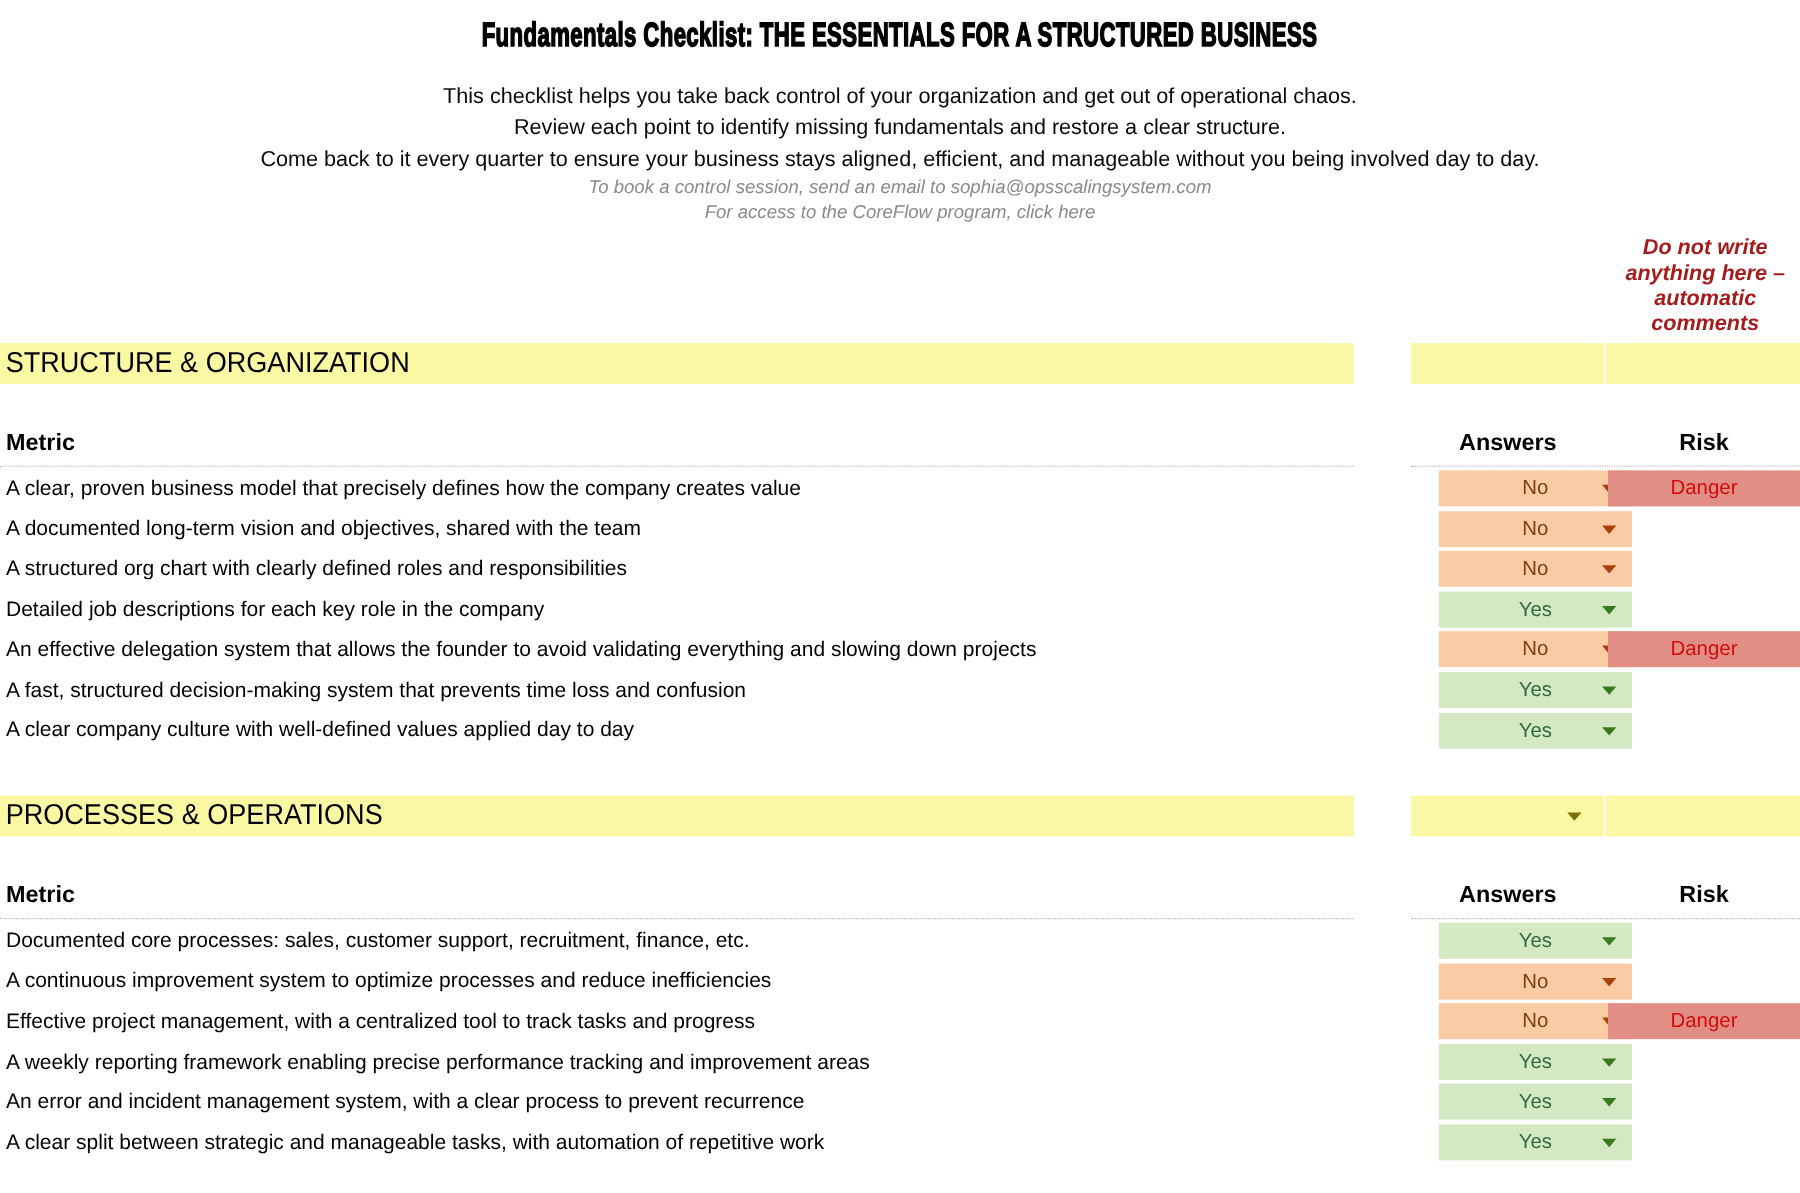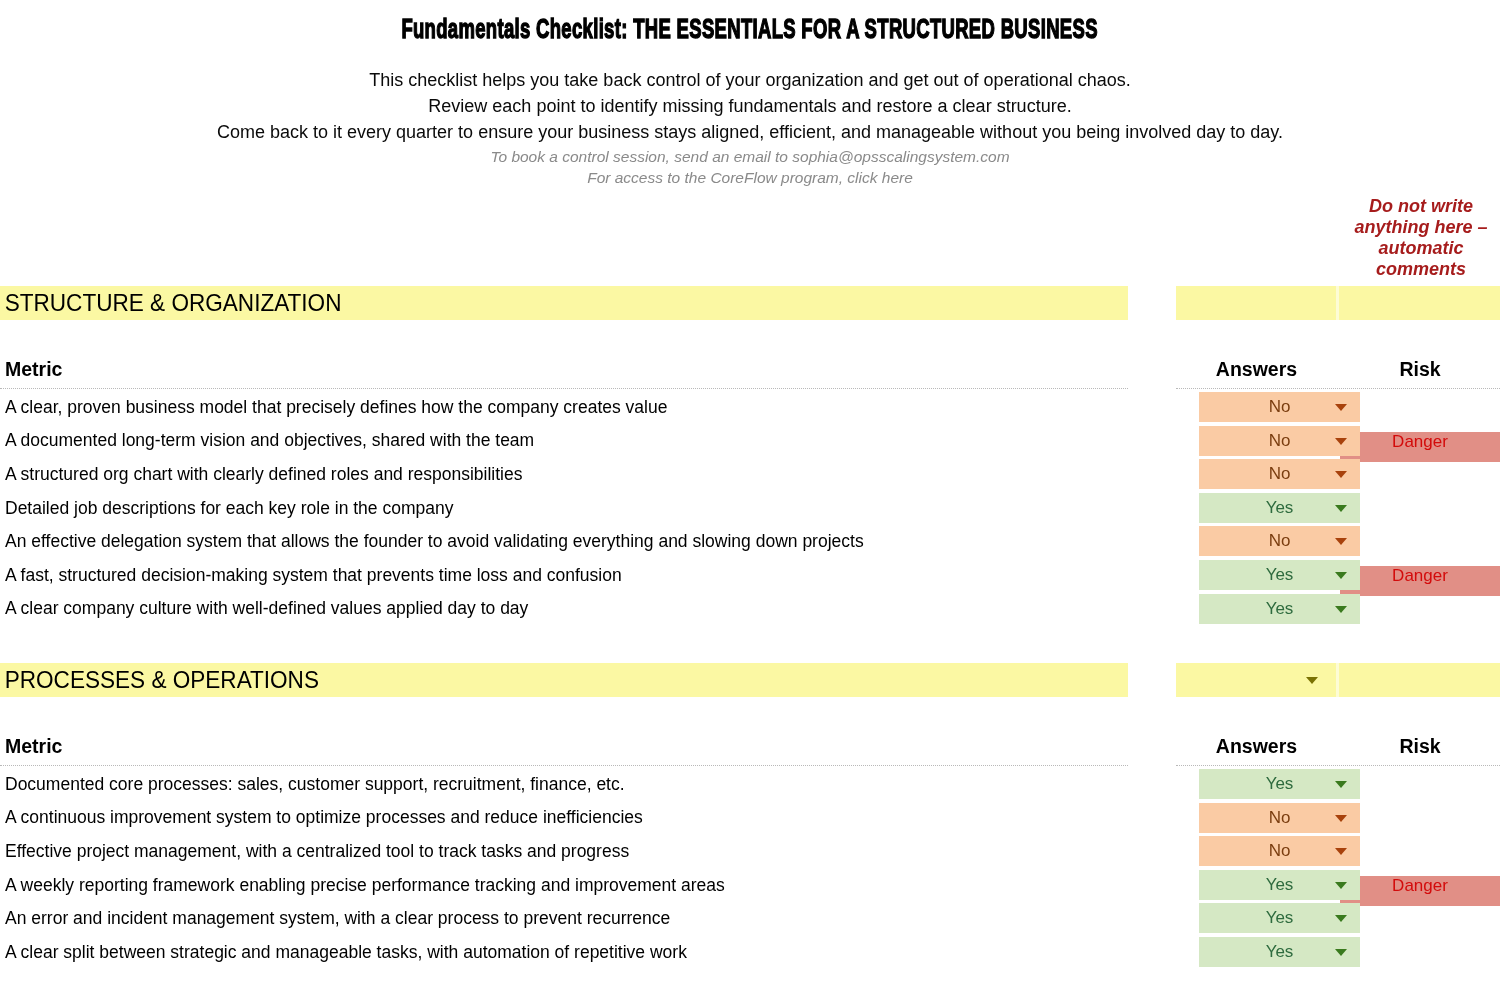--- a/index.html
+++ b/index.html
@@ -44,21 +44,21 @@
     font-size:17.5px;white-space:nowrap;}
   .answer-cell{position:absolute;left:1176px;top:2px;width:161px;height:30px;
     display:flex;align-items:center;justify-content:center;font-size:17px;cursor:pointer;margin-left:23px;}
   .answer-cell .arrow{position:absolute;right:13px;top:50%;margin-top:-3px;width:0;height:0;
     border-left:6px solid transparent;border-right:6px solid transparent;border-top:7px solid;}
   .answer-cell.no{background:var(--answer-no-bg,#facba4);color:var(--answer-no-text,#7b3e10);}
   .answer-cell.no .arrow{border-top-color:var(--arrow-no,#a8420c);}
   .answer-cell.yes{background:var(--answer-yes-bg,#d5e8c4);color:var(--answer-yes-text,#2e6b3e);}
   .answer-cell.yes .arrow{border-top-color:var(--arrow-yes,#3a7a1e);}
   .risk-cell{position:absolute;left:1340px;top:2px;width:160px;height:30px;
-    display:flex;justify-content:center;font-size:17px;margin-top:40px;}
+    display:flex;align-items:center;justify-content:center;font-size:17px;}
   .risk-cell.danger{background:var(--danger-bg,#e18f86);color:var(--danger-text,#d30b0b);}
 </style>
 </head>
 <body>
 
 <div class="page">
 
   <div class="doc-title">
     <span class="squeeze">Fundamentals Checklist: THE ESSENTIALS FOR A STRUCTURED BUSINESS</span>
   </div>

